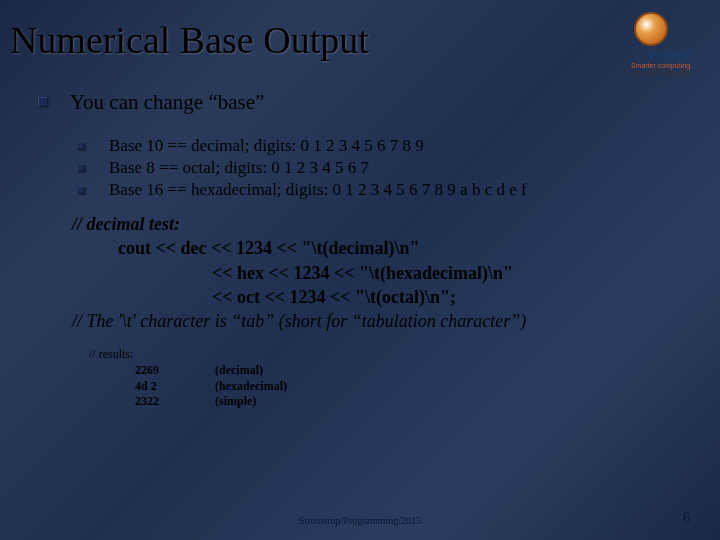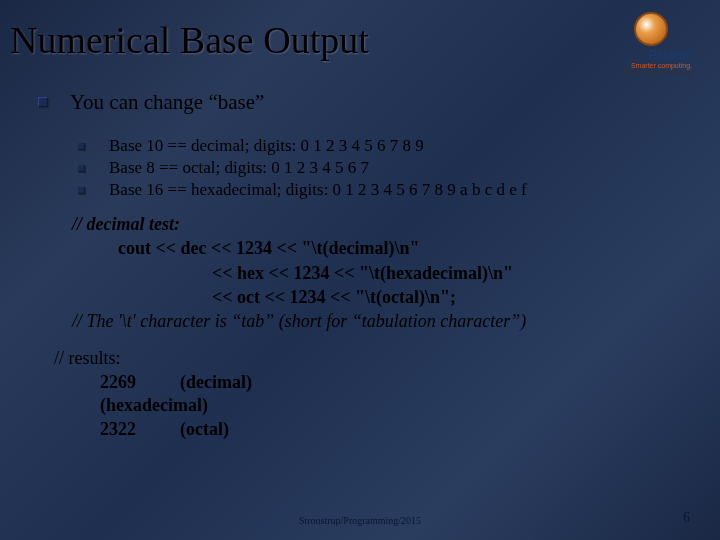--- a/index.html
+++ b/index.html
@@ -115,22 +115,22 @@
     margin-left: 34px;
     font-size: 18px;
     line-height: 1.35;
     margin-bottom: 14px;
   }
   .code-block .bold { font-weight: bold; }
   .code-block .ital { font-style: italic; }
   .code-block .ind1 { padding-left: 46px; }
   .code-block .ind2 { padding-left: 140px; }
   .results-block {
-    margin-left: 16px;
-    font-size: 18px;
+    margin-left: 51px;
+    font-size: 12px;
     line-height: 1.3;
   }
   .results-block .row {
     display: flex;
   }
   .results-block .c1 { width: 46px; }
   .results-block .c2 { width: 80px; font-weight: bold; }
   .results-block .c3 { font-weight: bold; }
   .footer {
     position: absolute;
@@ -197,26 +197,27 @@
 
     <div class="results-block">
       <div class="bold ital">// results:</div>
       <div class="row">
         <div class="c1"></div>
         <div class="c2">2269</div>
         <div class="c3">(decimal)</div>
       </div>
       <div class="row">
         <div class="c1"></div>
+        <div class="c2">4d 2</div>
         <div class="c3">(hexadecimal)</div>
       </div>
       <div class="row">
         <div class="c1"></div>
         <div class="c2">2322</div>
-        <div class="c3">(octal)</div>
+        <div class="c3">(simple)</div>
       </div>
     </div>
 
   </div>
 
   <div class="footer">Stroustrup/Programming/2015</div>
   <div class="pagenum">6</div>
 
 </div>
 

